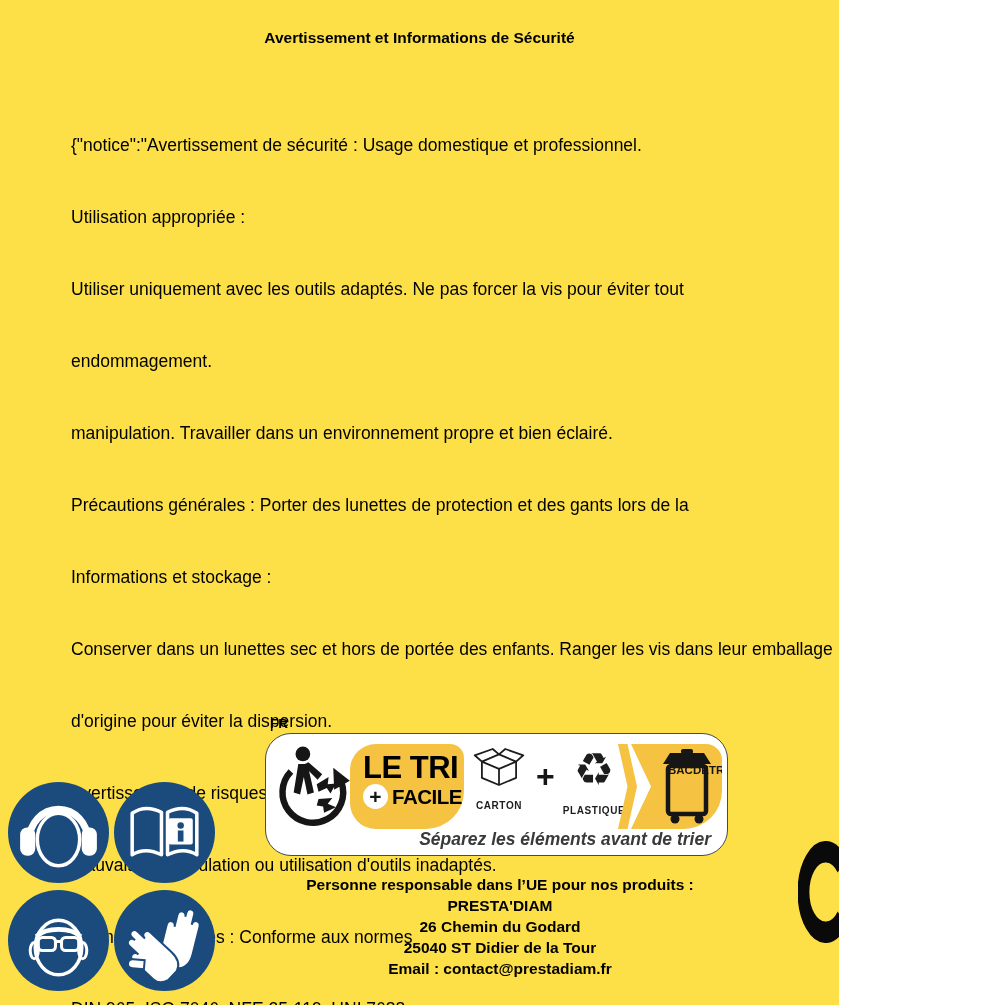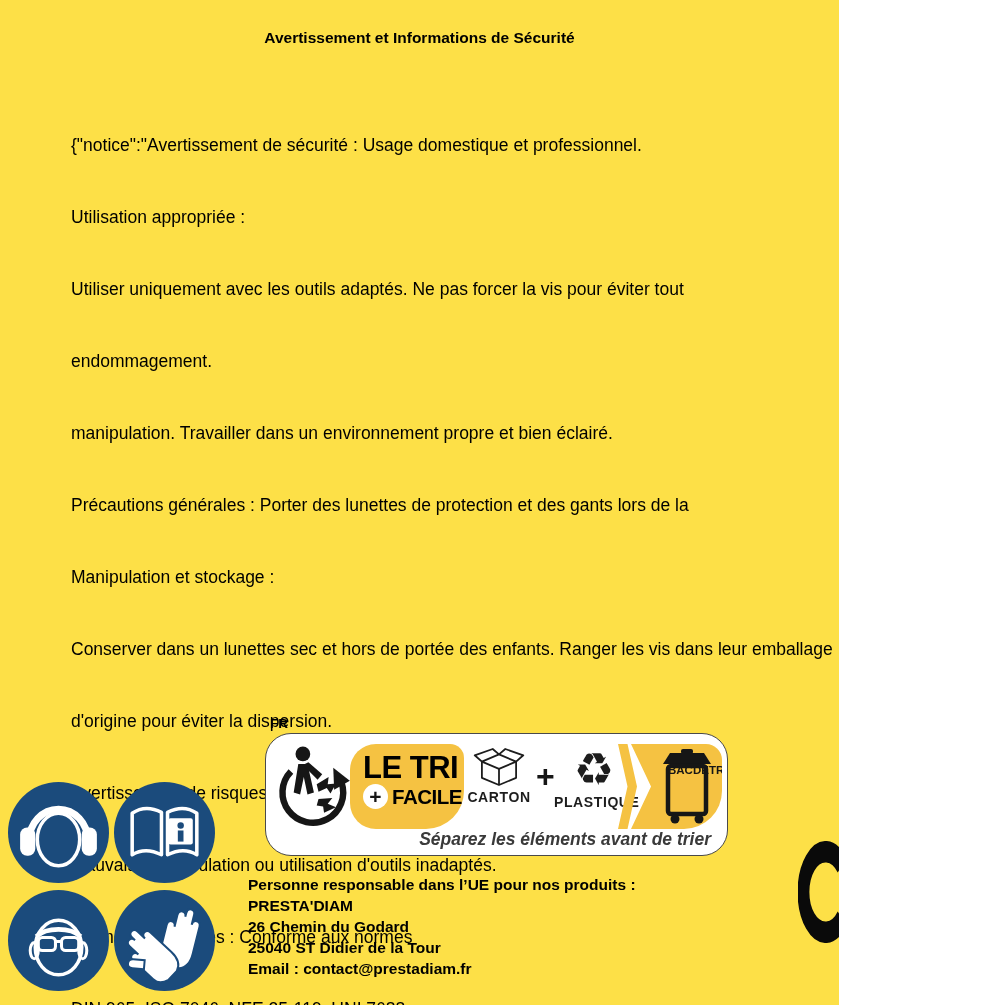--- a/index.html
+++ b/index.html
@@ -87,21 +87,21 @@
     font-size: 21px; font-weight: 800; color: #161616;
     margin-right: 4px; line-height: 25px;
   }
   .letri-facile { font-size: 20.5px; font-weight: 800; letter-spacing: -0.5px; }
 
   .material { position: absolute; top: 12px; width: 80px; text-align: center; }
   .material-carton { left: 193px; }
   .material-plastique { left: 288px; }
   .material svg { display: block; margin: 0 auto; }
   .recycle-glyph { font-size: 45px; line-height: 47px; color: #1d1d1d; }
-  .mat-label { font-size: 14px; font-weight: bold; letter-spacing: 0.6px; color: #1d1d1d; margin-top: 1px; }
+  .mat-label { font-size: 10px; font-weight: bold; letter-spacing: 0.6px; color: #1d1d1d; margin-top: 12px; }
   .mat-plus {
     position: absolute; left: 270px; top: 24px;
     font-size: 32px; font-weight: 800; color: #161616;
   }
 
   .chev-stripe {
     position: absolute; left: 352px; top: 10px;
     width: 19px; height: 85px;
     background: var(--infotri-yellow, #F5C242);
     clip-path: polygon(0 0, 50% 0, 100% 50%, 50% 100%, 0 100%, 50% 50%);
@@ -122,22 +122,23 @@
   }
   .tagline {
     position: absolute; right: 16px; bottom: 5px;
     font-size: 17.5px; font-style: italic; font-weight: bold;
     color: #3a3a3a;
   }
 
   
   .responsible {
     position: absolute;
-    left: 248px; top: 874px;
+    left: 240px; top: 874px;
     width: 520px;
+    text-align: center;
     font-size: 15.5px;
     font-weight: bold;
     line-height: 21px;
   }
 
   
   .ce-mark { position: absolute; left: 798px; top: 841px; width: 142px; height: 102px; }
   .ce-mark svg { position: absolute; top: 0; height: 102px; }
   .ce-c { left: 0; width: 56px; }
   .ce-e { left: 88px; width: 54px; }
@@ -149,21 +150,21 @@
 
   <div class="title">Avertissement et Informations de Sécurité</div>
 
   <div class="notice">
     <div>{"notice":"Avertissement de sécurité : Usage domestique et professionnel.</div>
     <div>Utilisation appropriée :</div>
     <div>Utiliser uniquement avec les outils adaptés. Ne pas forcer la vis pour éviter tout</div>
     <div>endommagement.</div>
     <div>manipulation. Travailler dans un environnement propre et bien éclairé.</div>
     <div>Précautions générales : Porter des lunettes de protection et des gants lors de la</div>
-    <div>Manipulation et stockage :</div>
+    <div>Informations et stockage :</div>
     <div>Conserver dans un lunettes sec et hors de portée des enfants. Ranger les vis dans leur emballage</div>
     <div>d'origine pour éviter la dispersion.</div>
     <div>Avertissement de risques : Risque de blessure liée à une</div>
     <div>mauvaise manipulation ou utilisation d'outils inadaptés.</div>
     <div>Normes applicables : Conforme aux normes</div>
     <div>DIN 965, ISO 7046, NFE 25-119, UNI 7688.</div>
     
     
   </div>
 

